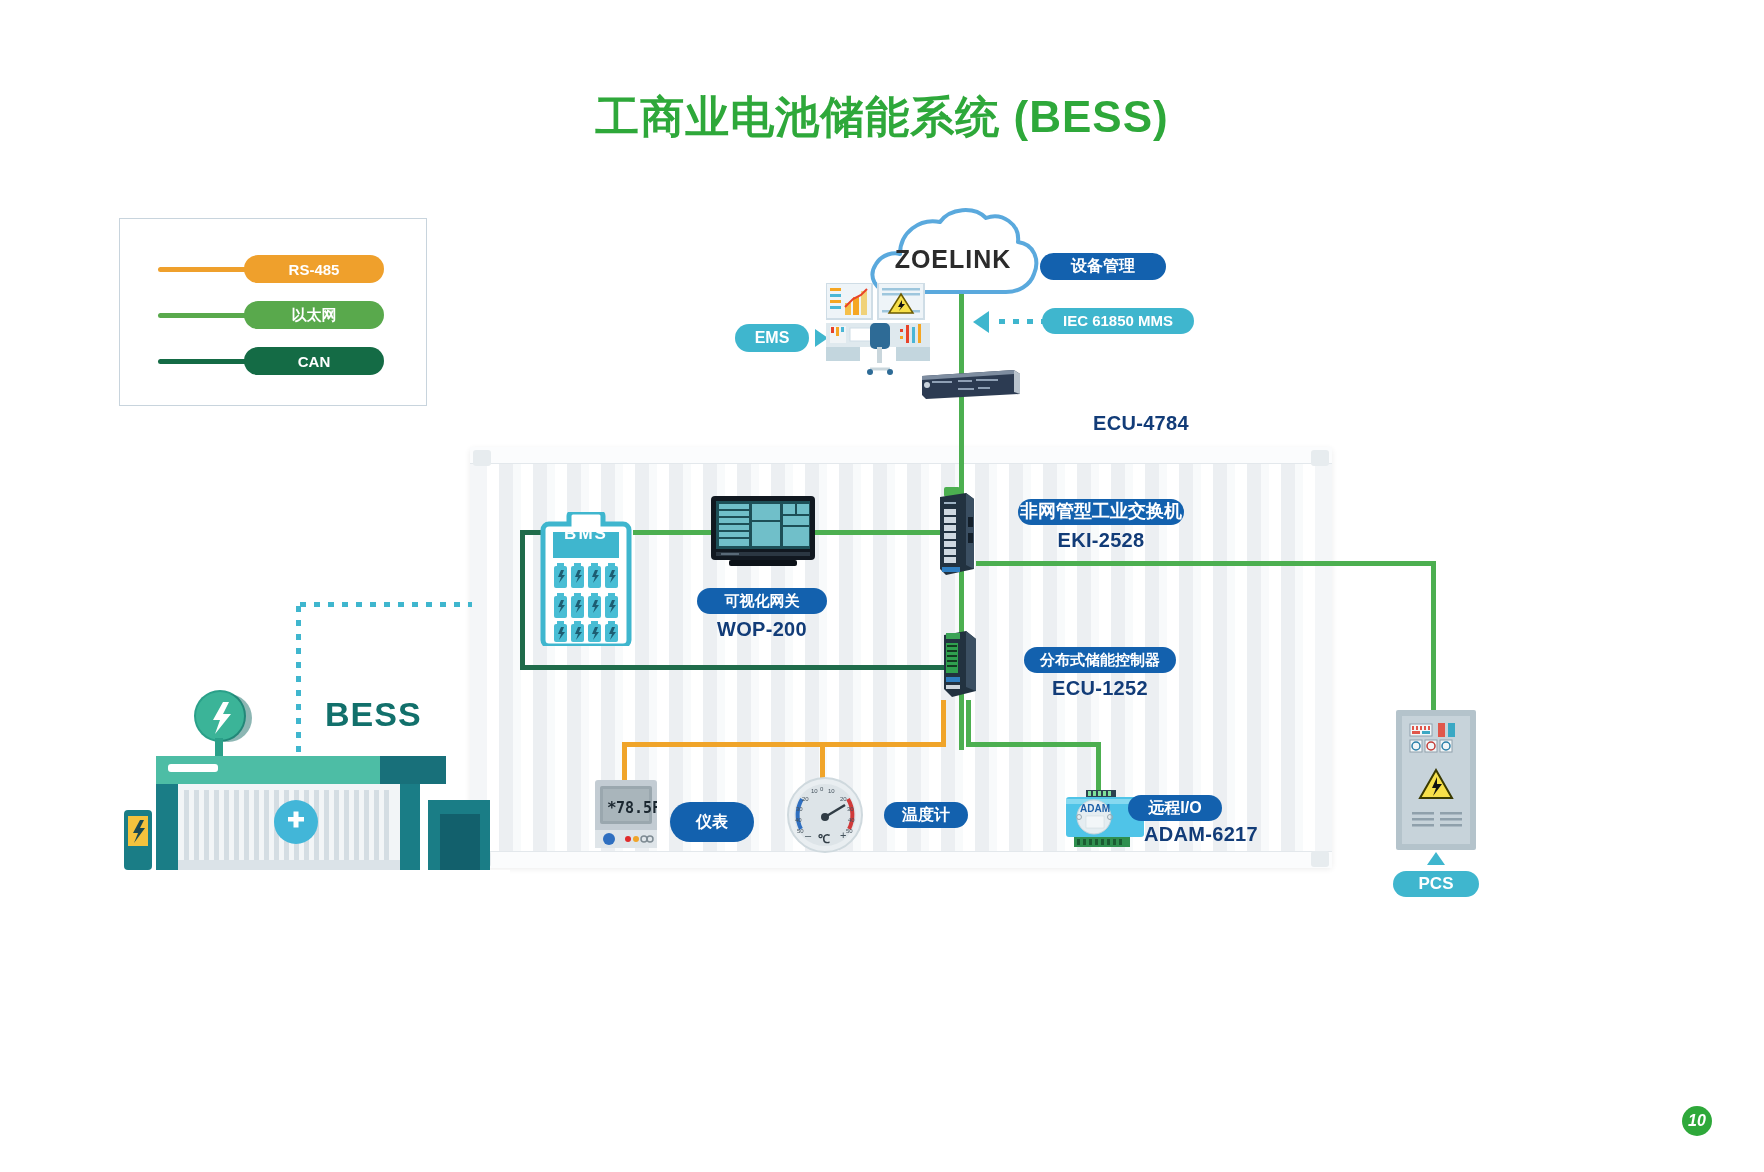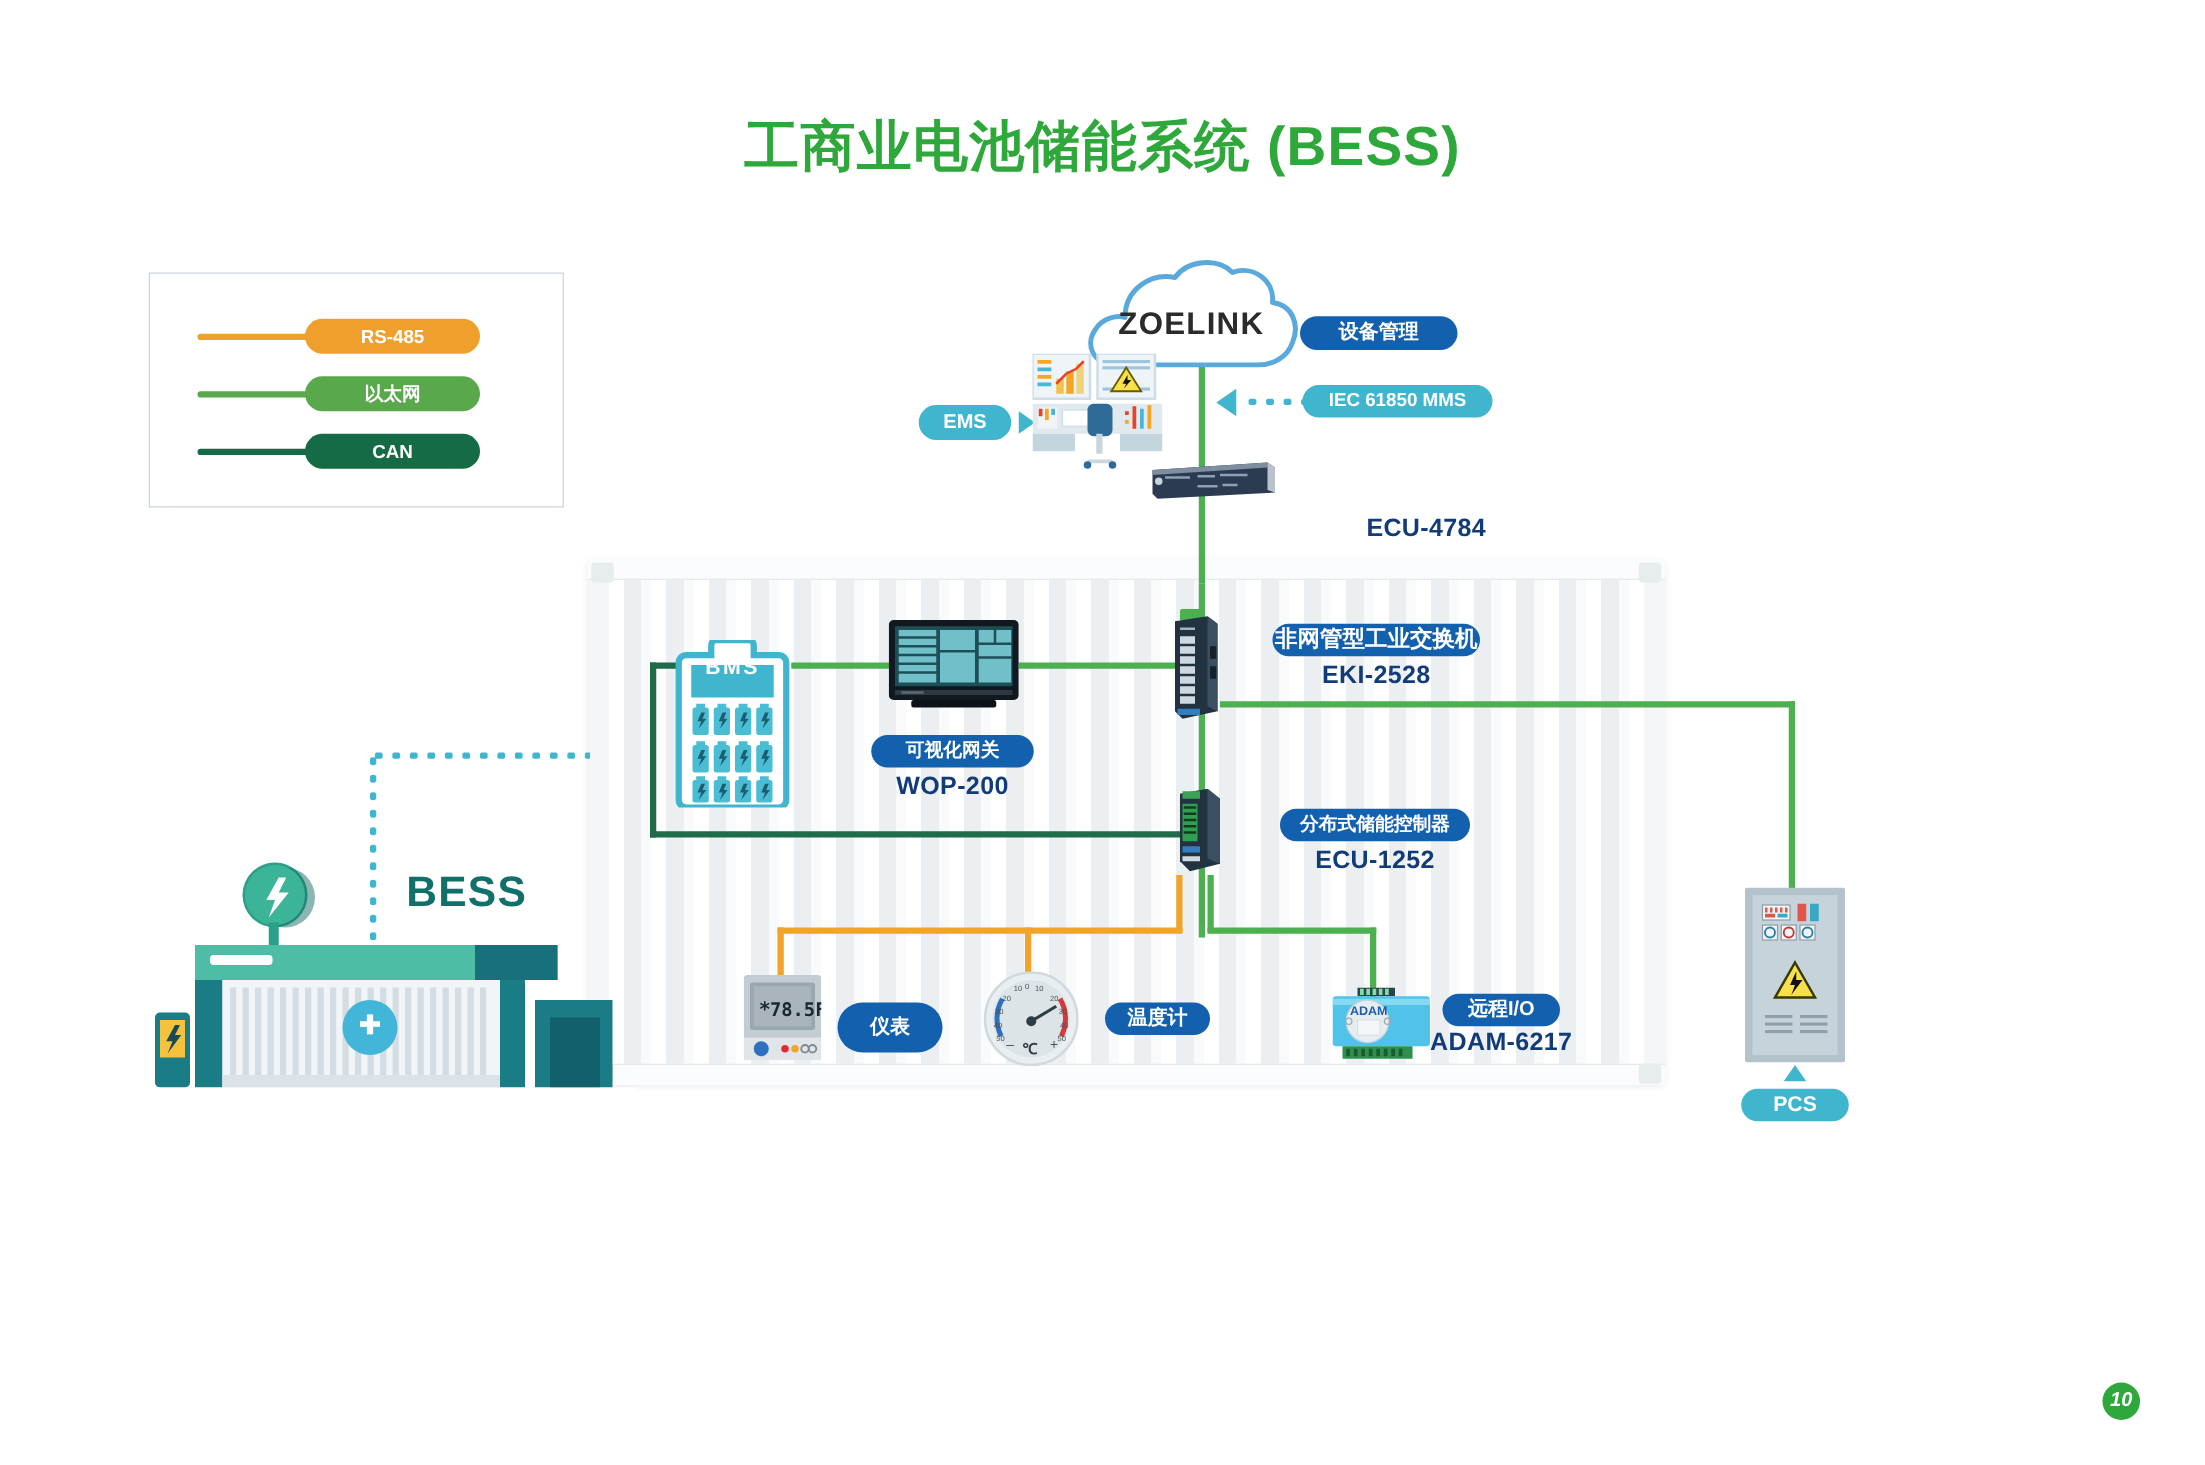--- a/index.html
+++ b/index.html
@@ -12,21 +12,21 @@
 
   
   #title{
     left:0;top:88px;width:1764px;text-align:center;
     font-size:44px;font-weight:bold;color:#2ea83a;letter-spacing:1px;
   }
 
   
   #legend{
     left:119px;top:218px;width:306px;height:186px;
-    background:#fff;border:1px solid #c8d4dd;padding-left:24px;
+    background:#fff;border:1px solid #c8d4dd;
   }
   .leg-row{position:absolute;left:0;width:306px;height:28px;}
   .leg-line{position:absolute;left:38px;top:12px;width:92px;height:5px;border-radius:3px;}
   .leg-pill{
     position:absolute;left:124px;top:0;width:140px;height:28px;border-radius:14px;
     color:#fff;font-size:15px;font-weight:bold;display:flex;align-items:center;justify-content:center;
   }
 
   
   .pill{
@@ -439,21 +439,21 @@
           <rect x="17" y="49" width="3" height="6"></rect>
           <rect x="23" y="49" width="3" height="6"></rect>
           <rect x="29" y="49" width="3" height="6"></rect>
           <rect x="35" y="49" width="3" height="6"></rect>
           <rect x="41" y="49" width="3" height="6"></rect>
           <rect x="47" y="49" width="3" height="6"></rect>
           <rect x="53" y="49" width="3" height="6"></rect>
         </g>
     </svg>
   </div>
-  <div class="abs pill pill-blue" style="left:1154px;top:795px;width:94px;height:26px;font-size:16px">远程I/O</div>
+  <div class="abs pill pill-blue" style="left:1128px;top:795px;width:94px;height:26px;font-size:16px">远程I/O</div>
   <div class="abs model" style="left:1132px;top:823px;width:138px;text-align:center;font-size:20px">ADAM-6217</div>
 
   <div class="abs" id="pcs">
     <svg width="80" height="140" viewBox="0 0 80 140">
       <rect x="0" y="0" width="80" height="140" rx="2" fill="#b4c3cb"></rect>
       <rect x="6" y="6" width="68" height="128" fill="#c7d3da"></rect>
       <rect x="14" y="14" width="22" height="12" fill="#f2f6f8" stroke="#8fa0ab"></rect>
       <g fill="#e0564a">
           <rect x="16" y="16" width="2" height="4"></rect>
           <rect x="20" y="16" width="2" height="4"></rect>

